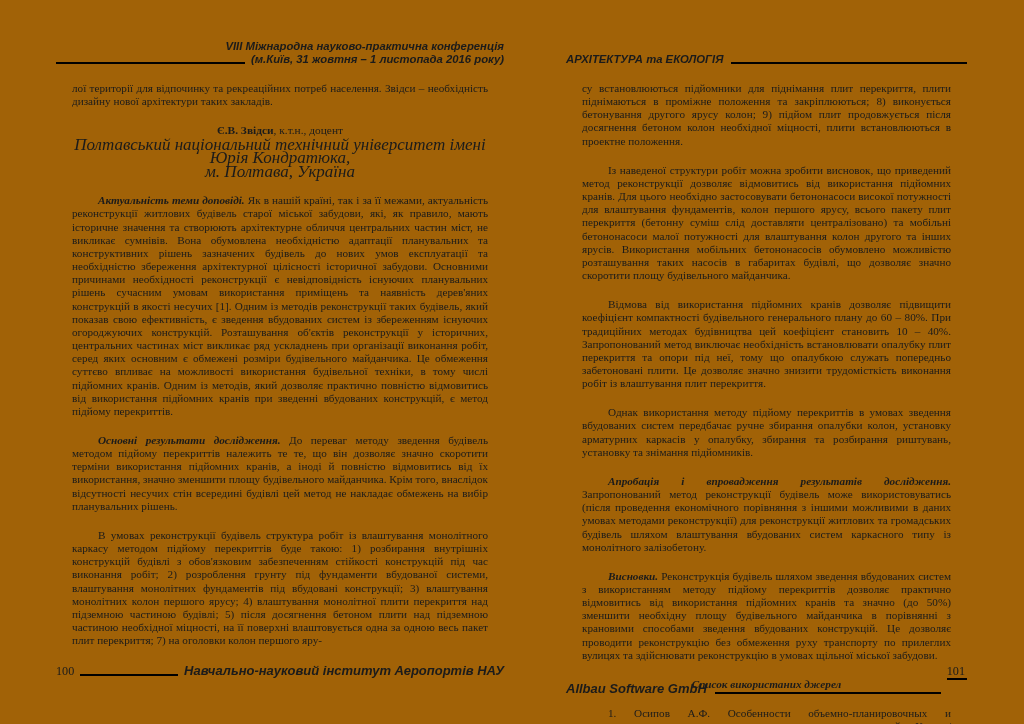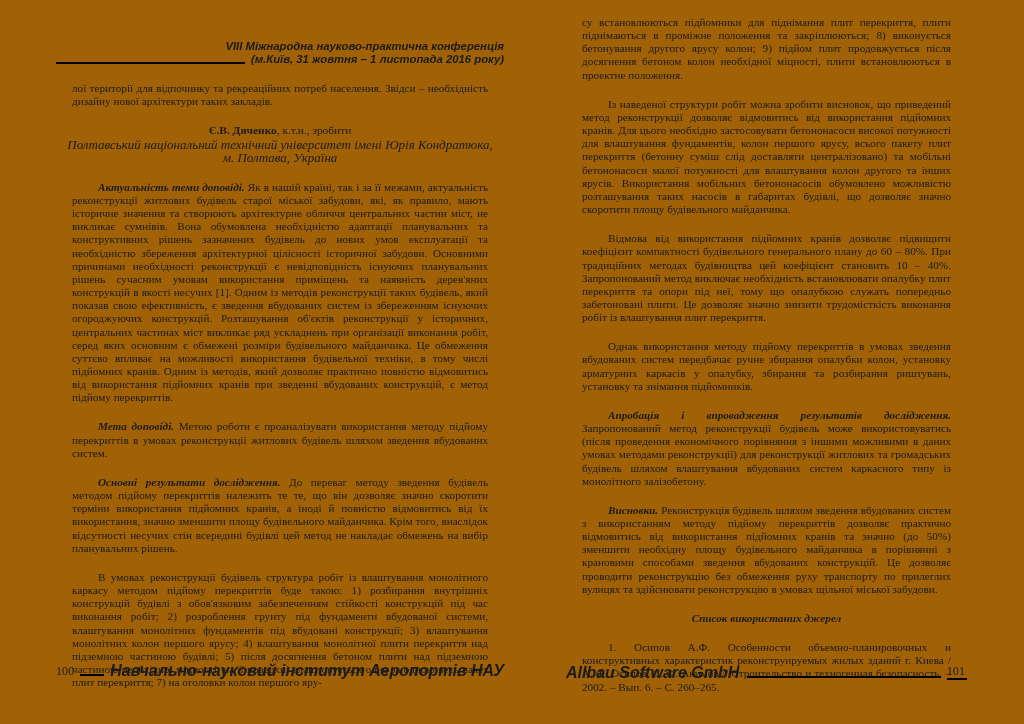--- a/index.html
+++ b/index.html
@@ -37,78 +37,81 @@
   .para{margin:16px;text-indent:26px;}
   .para.no-indent{text-indent:0;}
   .lead{font-weight:bold;font-style:italic;}
   .center-head{text-align:center;text-indent:0;font-weight:bold;font-style:italic;}
 
   
   .title-block{margin-top:14px;text-align:center;}
   .article-title{font-weight:bold;font-size:11.9px;line-height:13.8px;margin:0;}
   .author-line{font-size:11.4px;line-height:13.5px;margin:0;}
   .author-name{font-weight:bold;}
-  .affiliation{font-style:italic;font-size:13px;line-height:13.5px;margin:0 0 10px 0;}
+  .affiliation{font-style:italic;font-size:17px;line-height:13.5px;margin:0 0 10px 0;}
 
   
   .footer{
     position:absolute;left:0;right:0;top:664px;
     display:flex;align-items:flex-end;
   }
   .pageno{font-size:12.2px;line-height:14px;}
   .ftr-rule{flex:1;border-bottom:2px solid #000;margin:0 6px 2px 6px;}
   .ftr-text{
     font-family:"Liberation Sans", sans-serif;
     font-weight:bold;font-style:italic;
-    font-size:16px;line-height:14px;
+    font-size:13px;line-height:14px;
   }
   .footer-right .ftr-rule{margin:0 6px 2px 8px;}
-  .footer-right .pageno{border-bottom:2px solid #000;padding:0 2px 0 0;margin-bottom:0;}
+  .footer-right .pageno{border-bottom:2px solid #000;padding:0 2px 0 0;margin-bottom:16px;}
 </style>
 </head>
 <body>
 
 <div class="spread">
 
   <div class="page page-left">
     <div class="running-header left">
       <div>VIII Міжнародна науково-практична конференція</div>
       <div class="hdr-line2">
         <div class="hdr-rule"></div>
         <span>(м.Київ, 31 жовтня – 1 листопада 2016 року)</span>
       </div>
     </div>
 
     <div class="body-col">
       <p class="para no-indent">лої території для відпочинку та рекреаційних потреб населення. Звідси – необхідність дизайну нової архітектури таких закладів.</p>
 
       <div class="title-block">
-        <div class="author-line"><span class="author-name">Є.В. Дяченко</span><span>, к.т.н., зробити</span></div>
+        <div class="author-line"><span class="author-name">Є.В. Звідси</span><span>, к.т.н., доцент</span></div>
         <div class="affiliation">
           <div>Полтавський національний технічний університет імені Юрія Кондратюка,</div>
           <div>м. Полтава, Україна</div>
         </div>
       </div>
 
       <div>
           <p class="para"><span class="lead">Актуальність теми доповіді.</span> Як в нашій країні, так і за її межами, актуальність реконструкції житлових будівель старої міської забудови, які, як правило, мають історичне значення та створюють архітектурне обличчя центральних частин міст, не викликає сумнівів. Вона обумовлена необхідністю адаптації планувальних та конструктивних рішень зазначених будівель до нових умов експлуатації та необхідністю збереження архітектурної цілісності історичної забудови. Основними причинами необхідності реконструкції є невідповідність існуючих планувальних рішень сучасним умовам використання приміщень та наявність дерев'яних конструкцій в якості несучих [1]. Одним із методів реконструкції таких будівель, який показав свою ефективність, є зведення вбудованих систем із збереженням існуючих огороджуючих конструкцій. Розташування об'єктів реконструкції у історичних, центральних частинах міст викликає ряд ускладнень при організації виконання робіт, серед яких основним є обмежені розміри будівельного майданчика. Це обмеження суттєво впливає на можливості використання будівельної техніки, в тому числі підйомних кранів. Одним із методів, який дозволяє практично повністю відмовитись від використання підйомних кранів при зведенні вбудованих конструкцій, є метод підйому перекриттів.</p>
-          <p class="para"><span class="lead">Мета доповіді.</span> Метою роботи є проаналізувати використання методу підйому перекриттів в умовах реконструкції житлових будівель шляхом зведення вбудованих систем.</p>
           <p class="para"><span class="lead">Основні результати дослідження.</span> До переваг методу зведення будівель методом підйому перекриттів належить те те, що він дозволяє значно скоротити терміни використання підйомних кранів, а іноді й повністю відмовитись від їх використання, значно зменшити площу будівельного майданчика. Крім того, внаслідок відсутності несучих стін всередині будівлі цей метод не накладає обмежень на вибір планувальних рішень.</p>
           <p class="para">В умовах реконструкції будівель структура робіт із влаштування монолітного каркасу методом підйому перекриттів буде такою: 1) розбирання внутрішніх конструкцій будівлі з обов'язковим забезпеченням стійкості конструкцій під час виконання робіт; 2) розроблення грунту під фундаменти вбудованої системи, влаштування монолітних фундаментів під вбудовані конструкції; 3) влаштування монолітних колон першого ярусу; 4) влаштування монолітної плити перекриття над підземною частиною будівлі; 5) після досягнення бетоном плити над підземною частиною необхідної міцності, на її поверхні влаштовується одна за одною весь пакет плит перекриття; 7) на оголовки колон першого яру-</p>
         </div>
     </div>
 
     <div class="footer footer-left">
       <span class="pageno">100</span>
       <div class="ftr-rule"></div>
       <span class="ftr-text">Навчально-науковий інститут Аеропортів НАУ</span>
     </div>
   </div>
 
   <div class="page page-right">
+    <div class="running-header right">
+      <span>АРХІТЕКТУРА та ЕКОЛОГІЯ</span>
+      <div class="hdr-rule"></div>
+    </div>
 
     <div class="body-col">
       <div>
           <p class="para no-indent">су встановлюються підйомники для піднімання плит перекриття, плити піднімаються в проміжне положення та закріплюються; 8) виконується бетонування другого ярусу колон; 9) підйом плит продовжується після досягнення бетоном колон необхідної міцності, плити встановлюються в проектне положення.</p>
           <p class="para">Із наведеної структури робіт можна зробити висновок, що приведений метод реконструкції дозволяє відмовитись від використання підйомних кранів. Для цього необхідно застосовувати бетононасоси високої потужності для влаштування фундаментів, колон першого ярусу, всього пакету плит перекриття (бетонну суміш слід доставляти централізовано) та мобільні бетононасоси малої потужності для влаштування колон другого та інших ярусів. Використання мобільних бетононасосів обумовлено можливістю розташування таких насосів в габаритах будівлі, що дозволяє значно скоротити площу будівельного майданчика.</p>
           <p class="para">Відмова від використання підйомних кранів дозволяє підвищити коефіцієнт компактності будівельного генерального плану до 60 – 80%. При традиційних методах будівництва цей коефіцієнт становить 10 – 40%. Запропонований метод виключає необхідність встановлювати опалубку плит перекриття та опори під неї, тому що опалубкою служать попередньо забетоновані плити. Це дозволяє значно знизити трудомісткість виконання робіт із влаштування плит перекриття.</p>
           <p class="para">Однак використання методу підйому перекриттів в умовах зведення вбудованих систем передбачає ручне збирання опалубки колон, установку арматурних каркасів у опалубку, збирання та розбирання риштувань, установку та знімання підйомників.</p>
           <p class="para"><span class="lead">Апробація і впровадження результатів дослідження.</span> Запропонований метод реконструкції будівель може використовуватись (після проведення економічного порівняння з іншими можливими в даних умовах методами реконструкції) для реконструкції житлових та громадських будівель шляхом влаштування вбудованих систем каркасного типу із монолітного залізобетону.</p>
           <p class="para"><span class="lead">Висновки.</span> Реконструкція будівель шляхом зведення вбудованих систем з використанням методу підйому перекриттів дозволяє практично відмовитись від використання підйомних кранів та значно (до 50%) зменшити необхідну площу будівельного майданчика в порівнянні з крановими способами зведення вбудованих конструкцій. Це дозволяє проводити реконструкцію без обмеження руху транспорту по прилеглих вулицях та здійснювати реконструкцію в умовах щільної міської забудови.</p>
           <p class="para center-head">Список використаних джерел</p>

